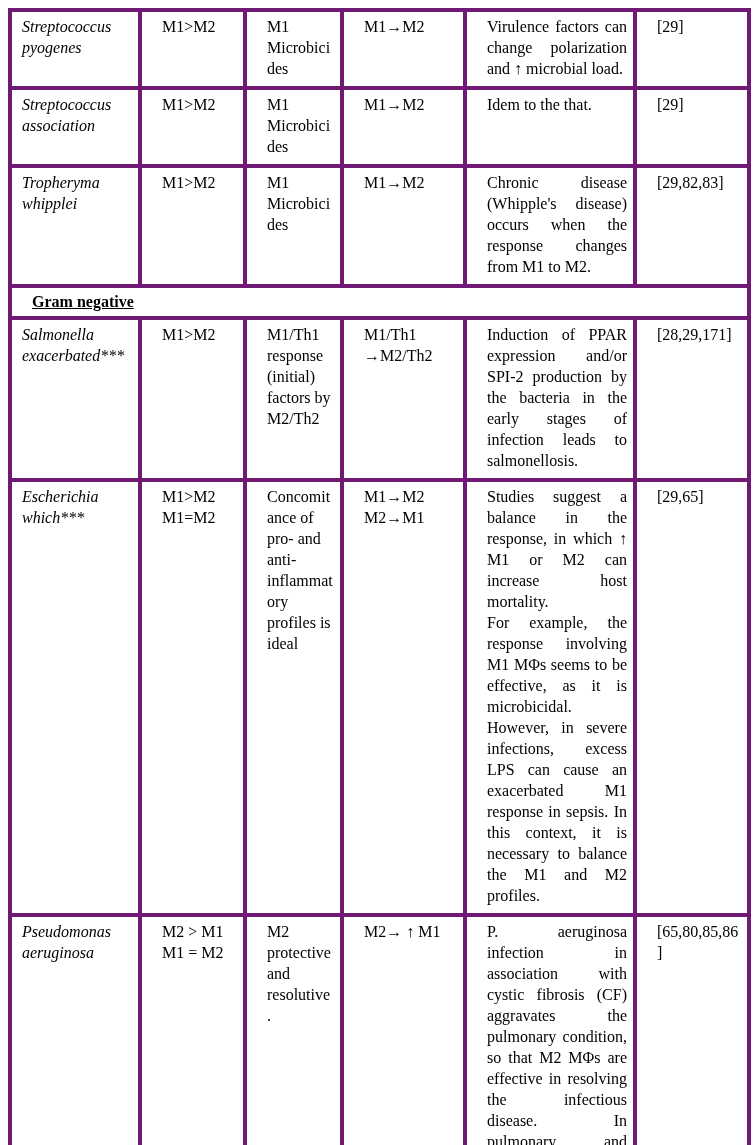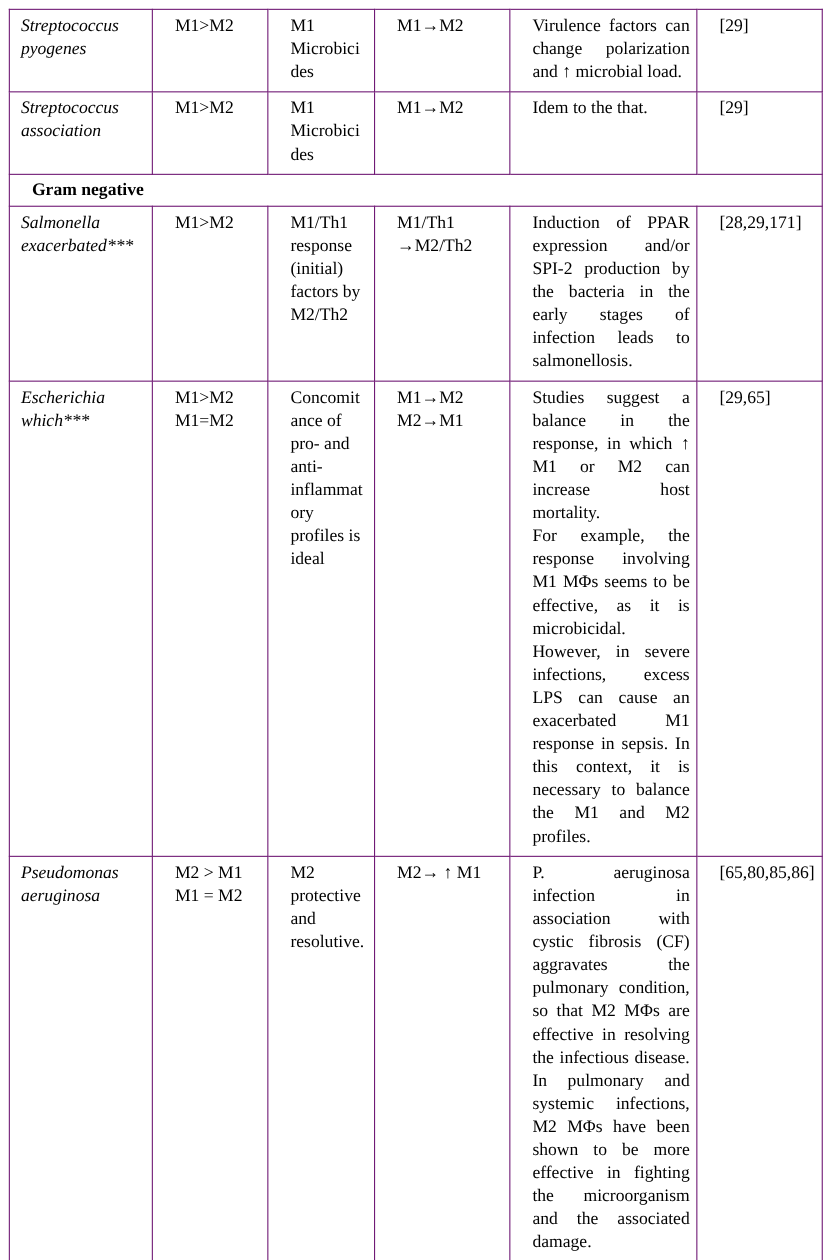--- a/index.html
+++ b/index.html
@@ -21,39 +21,40 @@
     padding-bottom: 5px;
   }
   table.bacteria-table {
     width: 739px;
     border-collapse: collapse;
     table-layout: fixed;
     font-size: 16px;
     line-height: 21px;
   }
   td {
-    border: 1px solid #701a75;
+    border: 4px solid #701a75;
     vertical-align: top;
     padding: 4px 6px 7px 20px;
     overflow-wrap: break-word;
     word-wrap: break-word;
     white-space: pre-line;
   }
   td.name-cell {
     font-style: italic;
     padding-left: 10px;
   }
   td.desc-cell {
     text-align: justify;
   }
   tr.section-row td {
     font-weight: bold;
     font-style: normal;
     padding-top: 3px;
     padding-bottom: 4px;
+    text-decoration: underline;
   }
   .it { }
 </style>
 </head>
 <body>
 
 <div class="table-wrap">
   <table class="bacteria-table">
     <colgroup>
       <col style="width:130px">
@@ -72,20 +73,28 @@
         <td class="desc-cell">Virulence factors can change polarization and ↑ microbial load.</td>
         <td>[29]</td>
       </tr>
       <tr>
         <td class="name-cell">Streptococcus association</td>
         <td>M1&gt;M2</td>
         <td>M1 Microbicides</td>
         <td>M1→M2</td>
         <td class="desc-cell">Idem to the that.</td>
         <td>[29]</td>
+      </tr>
+      <tr>
+        <td class="name-cell">Tropheryma whipplei</td>
+        <td>M1&gt;M2</td>
+        <td>M1 Microbicides</td>
+        <td>M1→M2</td>
+        <td class="desc-cell">Chronic disease (Whipple's disease) occurs when the response changes from M1 to M2.</td>
+        <td>[29,82,83]</td>
       </tr>
       <tr class="section-row">
         <td colspan="6">Gram negative</td>
       </tr>
       <tr>
         <td class="name-cell">Salmonella exacerbated***</td>
         <td>M1&gt;M2</td>
         <td>M1/Th1 response (initial) factors by M2/Th2</td>
         <td>M1/Th1 →M2/Th2</td>
         <td class="desc-cell">Induction of PPAR expression and/or SPI-2 production by the bacteria in the early stages of infection leads to salmonellosis.</td>

